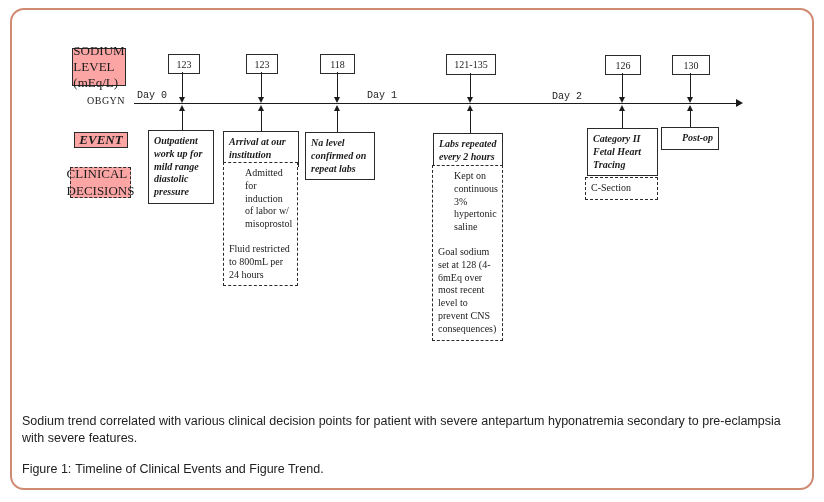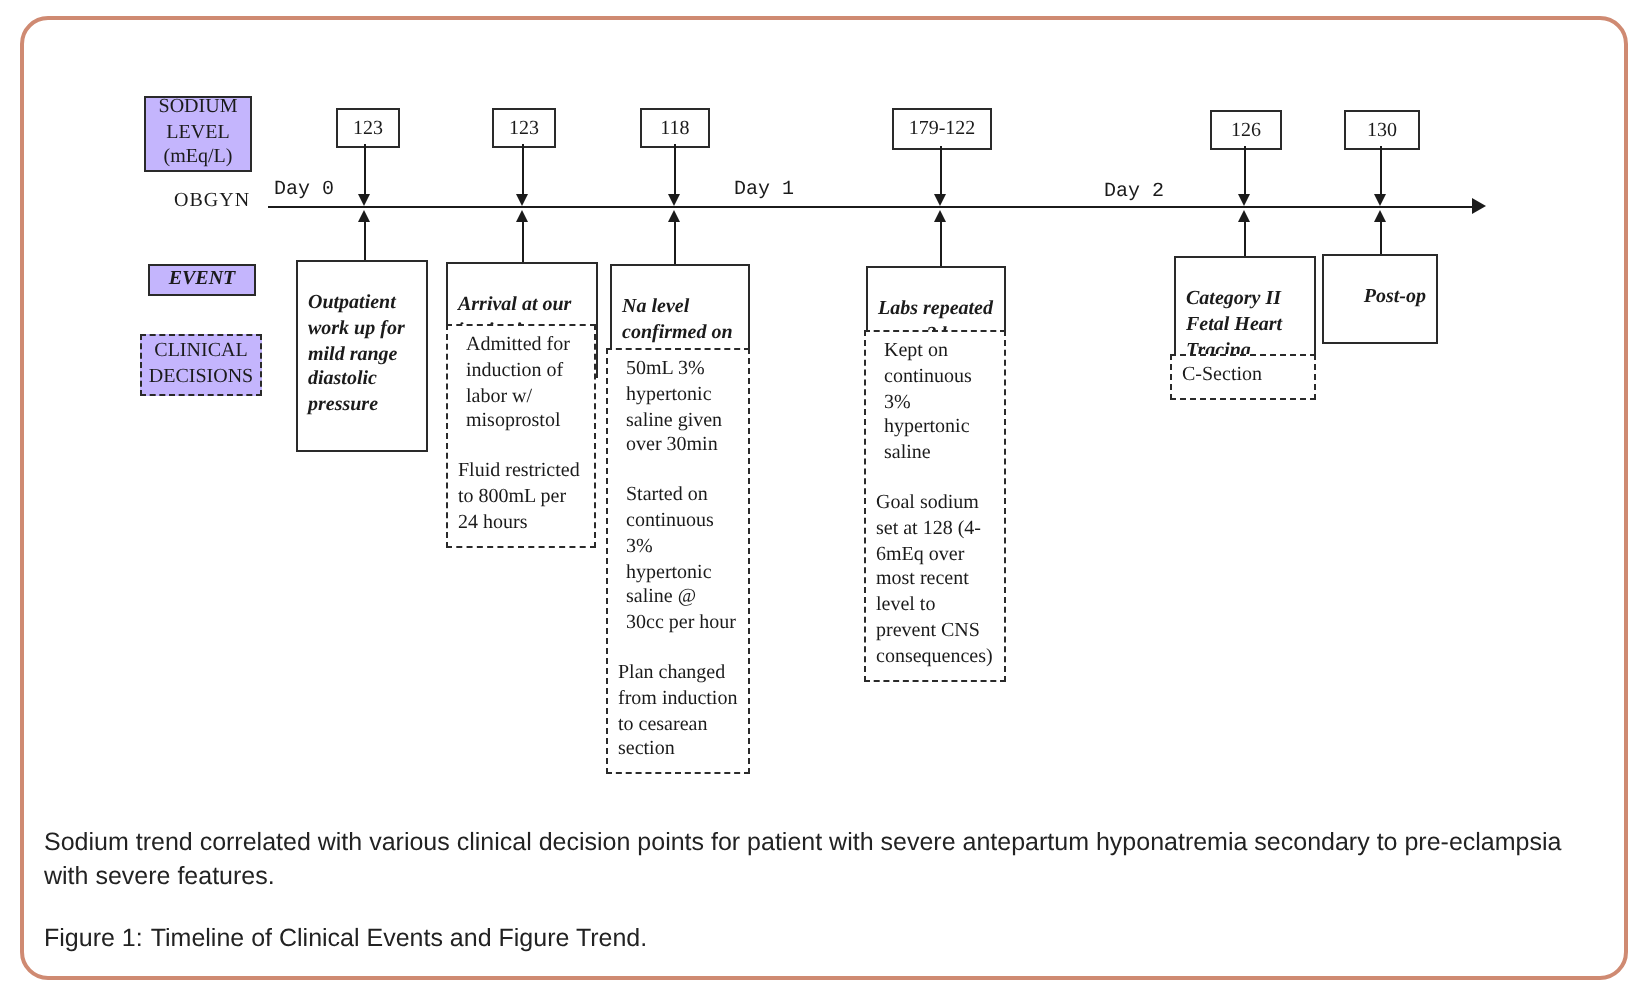--- a/index.html
+++ b/index.html
@@ -12,35 +12,35 @@
     position:absolute; left:10px; top:8px; width:800px; height:478px;
     border:2px solid #cf8a72; border-radius:14px; background:#fff;
   }
   
   .sbox {
     position:absolute; border:1px solid #2a2a2a; background:#fff;
     display:flex; align-items:center; justify-content:center;
     font-size:10px; line-height:1.1;
   }
   .labelbox {
-    position:absolute; border:1px solid #2a2a2a; background:#c4b5fd;
-    display:flex; align-items:center; justify-content:center; text-align:center;
-    font-size:10px; line-height:1.25; padding:1px 2px; box-sizing:border-box;
+    position:absolute; border:1px solid #2a2a2a; background:#fca5a5;
+    display:flex; align-items:center; justify-content:center; 
+    font-size:13px; line-height:1.25; padding:1px 2px; box-sizing:border-box;
   }
   .dashedbox { border:1px dashed #2a2a2a; }
   .evbox {
     position:absolute; border:1px solid #2a2a2a; background:#fff;
     font-style:italic; font-weight:700; font-size:10px; line-height:1.28;
-    padding:15px 5px; box-sizing:border-box;
+    padding:4px 5px; box-sizing:border-box;
   }
   .dbox {
     position:absolute; border:1px dashed #2a2a2a; background:#fff;
     font-size:10px; line-height:1.28; padding:4px 5px; box-sizing:border-box;
   }
-  .dbox p { margin:0 0 12px 4px; }
+  .dbox p { margin:0 0 12px 16px; }
   .dbox p:last-child { margin:0; }
   .plainlabel { position:absolute; font-size:10px; }
   .daylabel { position:absolute; font-size:10px;font-family:Liberation Mono, monospace; }
   .hline { position:absolute; height:1px; background:#1b1b1b; }
   .vline { position:absolute; width:1px; background:#1b1b1b; }
   .arrow-down {
     position:absolute; width:0; height:0;
     border-left:3.5px solid transparent; border-right:3.5px solid transparent;
     border-top:6px solid #1b1b1b;
   }
@@ -75,21 +75,21 @@
 
   <div class="hline" style="left:134px; top:103px; width:602px;"></div>
   <div class="arrow-right" style="left:736px; top:99px;"></div>
   <div class="daylabel" style="left:137px; top:90px;">Day 0</div>
   <div class="daylabel" style="left:367px; top:90px;">Day 1</div>
   <div class="daylabel" style="left:552px; top:91px;">Day 2</div>
 
   <div class="sbox" style="left:168px; top:54px; width:30px; height:18px;">123</div>
   <div class="sbox" style="left:246px; top:54px; width:30px; height:18px;">123</div>
   <div class="sbox" style="left:320px; top:54px; width:33px; height:18px;">118</div>
-  <div class="sbox" style="left:446px; top:54px; width:48px; height:19px;">179-122</div>
+  <div class="sbox" style="left:446px; top:54px; width:48px; height:19px;">121-135</div>
   <div class="sbox" style="left:605px; top:55px; width:34px; height:18px;">126</div>
   <div class="sbox" style="left:672px; top:55px; width:36px; height:18px;">130</div>
 
   <div class="vline" style="left:182px; top:72px; height:25px;"></div>
   <div class="arrow-down" style="left:179px; top:97px;"></div>
   <div class="vline" style="left:261px; top:72px; height:25px;"></div>
   <div class="arrow-down" style="left:258px; top:97px;"></div>
   <div class="vline" style="left:337px; top:72px; height:25px;"></div>
   <div class="arrow-down" style="left:334px; top:97px;"></div>
   <div class="vline" style="left:470px; top:73px; height:24px;"></div>
@@ -116,25 +116,20 @@
   <div class="evbox" style="left:223px; top:131px; width:76px;">Arrival at our institution</div>
   <div class="evbox" style="left:305px; top:132px; width:70px;">Na level confirmed on repeat labs</div>
   <div class="evbox" style="left:433px; top:133px; width:70px;">Labs repeated every 2 hours</div>
   <div class="evbox" style="left:587px; top:128px; width:71px;">Category II Fetal Heart Tracing</div>
   <div class="evbox" style="left:661px; top:127px; width:58px;text-align:right;">Post-op</div>
 
   <div class="dbox" style="left:223px; top:162px; width:75px;">
     <p>Admitted for induction of labor w/ misoprostol</p>
     <p>Fluid restricted to 800mL per 24 hours</p>
   </div>
-  <div class="dbox" style="left:303px; top:174px; width:72px;">
-    <p>50mL 3% hypertonic saline given over 30min</p>
-    <p>Started on continuous 3% hypertonic saline @ 30cc per hour</p>
-    <p>Plan changed from induction to cesarean section</p>
-  </div>
   <div class="dbox" style="left:432px; top:165px; width:71px;">
     <p>Kept on continuous 3% hypertonic saline</p>
     <p>Goal sodium set at 128 (4-6mEq over most recent level to prevent CNS consequences)</p>
   </div>
   <div class="dbox" style="left:585px; top:177px; width:73px;">
     <p>C-Section</p>
   </div>
 
   <div class="caption">
     <div>Sodium trend correlated with various clinical decision points for patient with severe antepartum hyponatremia secondary to pre-eclampsia with severe features.</div>

